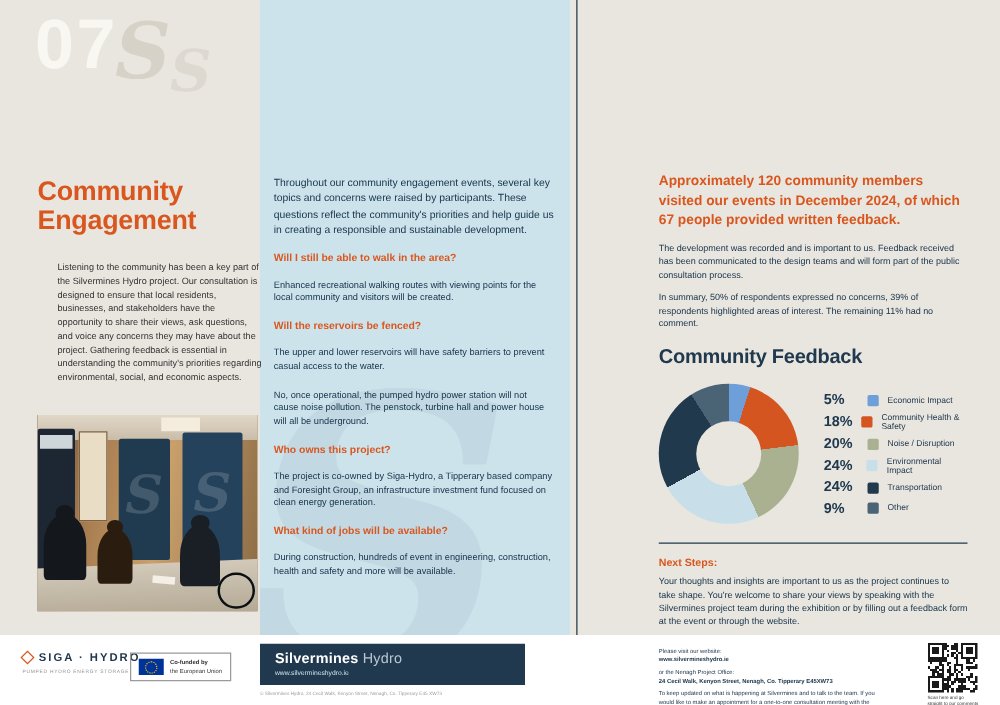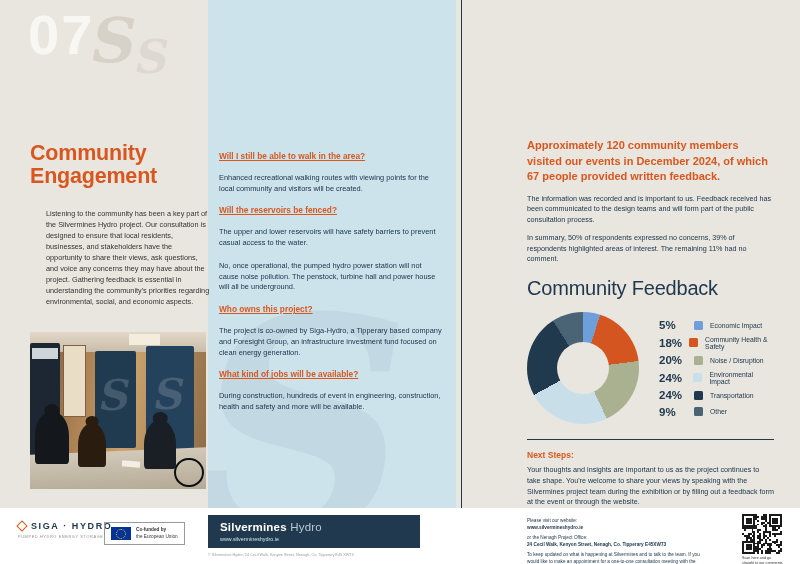--- a/index.html
+++ b/index.html
@@ -60,28 +60,28 @@
            border-radius:46% 46% 8% 8%; }
   .ph-p2 { left:27%; bottom:14%; width:16%; height:28%; background:#2a1d10;
            border-radius:50% 50% 10% 10%; }
   .ph-p3 { right:17%; bottom:13%; width:18%; height:31%; background:#1a1f26;
            border-radius:50% 50% 10% 10%; }
   .ph-wheel { position:absolute; right:1%; bottom:1%; width:17%; height:19%;
               border:2.5px solid #0d1013; border-radius:50%; }
   
   .mid { position:absolute; left:219px; top:140px; width:224px; z-index:1; }
   .mid-intro { font-size:8.3px; line-height:1.5; color:#16324a; margin-bottom:10px; }
-  .qa h4 { color:#d9571f; font-size:8.3px; font-weight:700; margin:11px 0 3.5px;text-decoration:underline; }
+  .qa h4 { color:#d9571f; font-size:8.3px; font-weight:700; margin:11px 0 3.5px; }
   .qa p { font-size:7.4px; line-height:1.45; color:#16324a; margin-bottom:6px;margin-top:12px; }
   
   .right { position:absolute; left:527px; top:138px; width:247px; }
   .highlight { color:#d9571f; font-weight:700; font-size:11px; line-height:1.42;
                margin-bottom:9px; }
   .rp { font-size:7.2px; line-height:1.45; color:#16324a; margin-bottom:8px; }
-  .cf-title { font-size:20px; font-weight:400; color:#20394e; margin:13px 0 12px;
+  .cf-title { font-size:16px; font-weight:700; color:#20394e; margin:13px 0 12px;
               letter-spacing:-0.2px; }
   .chart-row { display:flex; align-items:center; gap:20px; }
   .donut { width:112px; height:112px; border-radius:50%; position:relative; flex:0 0 auto; }
   .donut::after { content:""; position:absolute; inset:30px; border-radius:50%;
                   background:#e9e6df; }
   .legend { flex:1; display:flex; flex-direction:column; gap:4.5px; }
   .leg-row { display:flex; align-items:center; gap:7px; }
   .leg-pct { width:28px; font-size:11.5px; font-weight:700; color:#20394e; }
   .leg-swatch { width:9px; height:9px; border-radius:1.5px; flex:0 0 auto; }
   .leg-label { font-size:6.8px; color:#20394e; }
@@ -149,20 +149,21 @@
     <div class="ph-table"></div>
     <div class="ph-paper ph-paper1"></div>
     <div class="ph-paper ph-paper2"></div>
     <div class="ph-person ph-p1"></div>
     <div class="ph-person ph-p2"></div>
     <div class="ph-person ph-p3"></div>
     <div class="ph-wheel"></div>
   </div>
 
   <div class="mid">
+    <p class="mid-intro">Throughout our community engagement events, several key topics and concerns were raised by participants. These questions reflect the community's priorities and help guide us in creating a responsible and sustainable development.</p>
     <div>
         <div class="qa">
           <h4>Will I still be able to walk in the area?</h4>
           <p>Enhanced recreational walking routes with viewing points for the local community and visitors will be created.</p>
         </div>
         <div class="qa">
           <h4>Will the reservoirs be fenced?</h4>
           <p>The upper and lower reservoirs will have safety barriers to prevent casual access to the water.</p>
         </div>
         <div class="qa">
@@ -174,21 +175,21 @@
         </div>
         <div class="qa">
           <h4>What kind of jobs will be available?</h4>
           <p>During construction, hundreds of event in engineering, construction, health and safety and more will be available.</p>
         </div>
       </div>
   </div>
 
   <div class="right">
     <p class="highlight">Approximately 120 community members visited our events in December 2024, of which 67 people provided written feedback.</p>
-    <p class="rp">The information was recorded and is important to us. Feedback received has been communicated to the design teams and will form part of the public consultation process.</p>
+    <p class="rp">The development was recorded and is important to us. Feedback received has been communicated to the design teams and will form part of the public consultation process.</p>
     <p class="rp">In summary, 50% of respondents expressed no concerns, 39% of respondents highlighted areas of interest. The remaining 11% had no comment.</p>
     <h2 class="cf-title">Community Feedback</h2>
     <div class="chart-row">
       <div class="donut" style="background: conic-gradient(rgb(111, 159, 216) 0deg, rgb(111, 159, 216) 18deg, rgb(212, 85, 31) 18deg, rgb(212, 85, 31) 82.8deg, rgb(169, 177, 144) 82.8deg, rgb(169, 177, 144) 154.8deg, rgb(200, 223, 233) 154.8deg, rgb(200, 223, 233) 241.2deg, rgb(33, 57, 77) 241.2deg, rgb(33, 57, 77) 327.6deg, rgb(74, 99, 117) 327.6deg, rgb(74, 99, 117) 360deg);"></div>
       <div class="legend">
           <div class="leg-row">
             <span class="leg-pct">5%</span>
             <span class="leg-swatch" style="background: rgb(111, 159, 216);"></span>
             <span class="leg-label">Economic Impact</span>
           </div>

